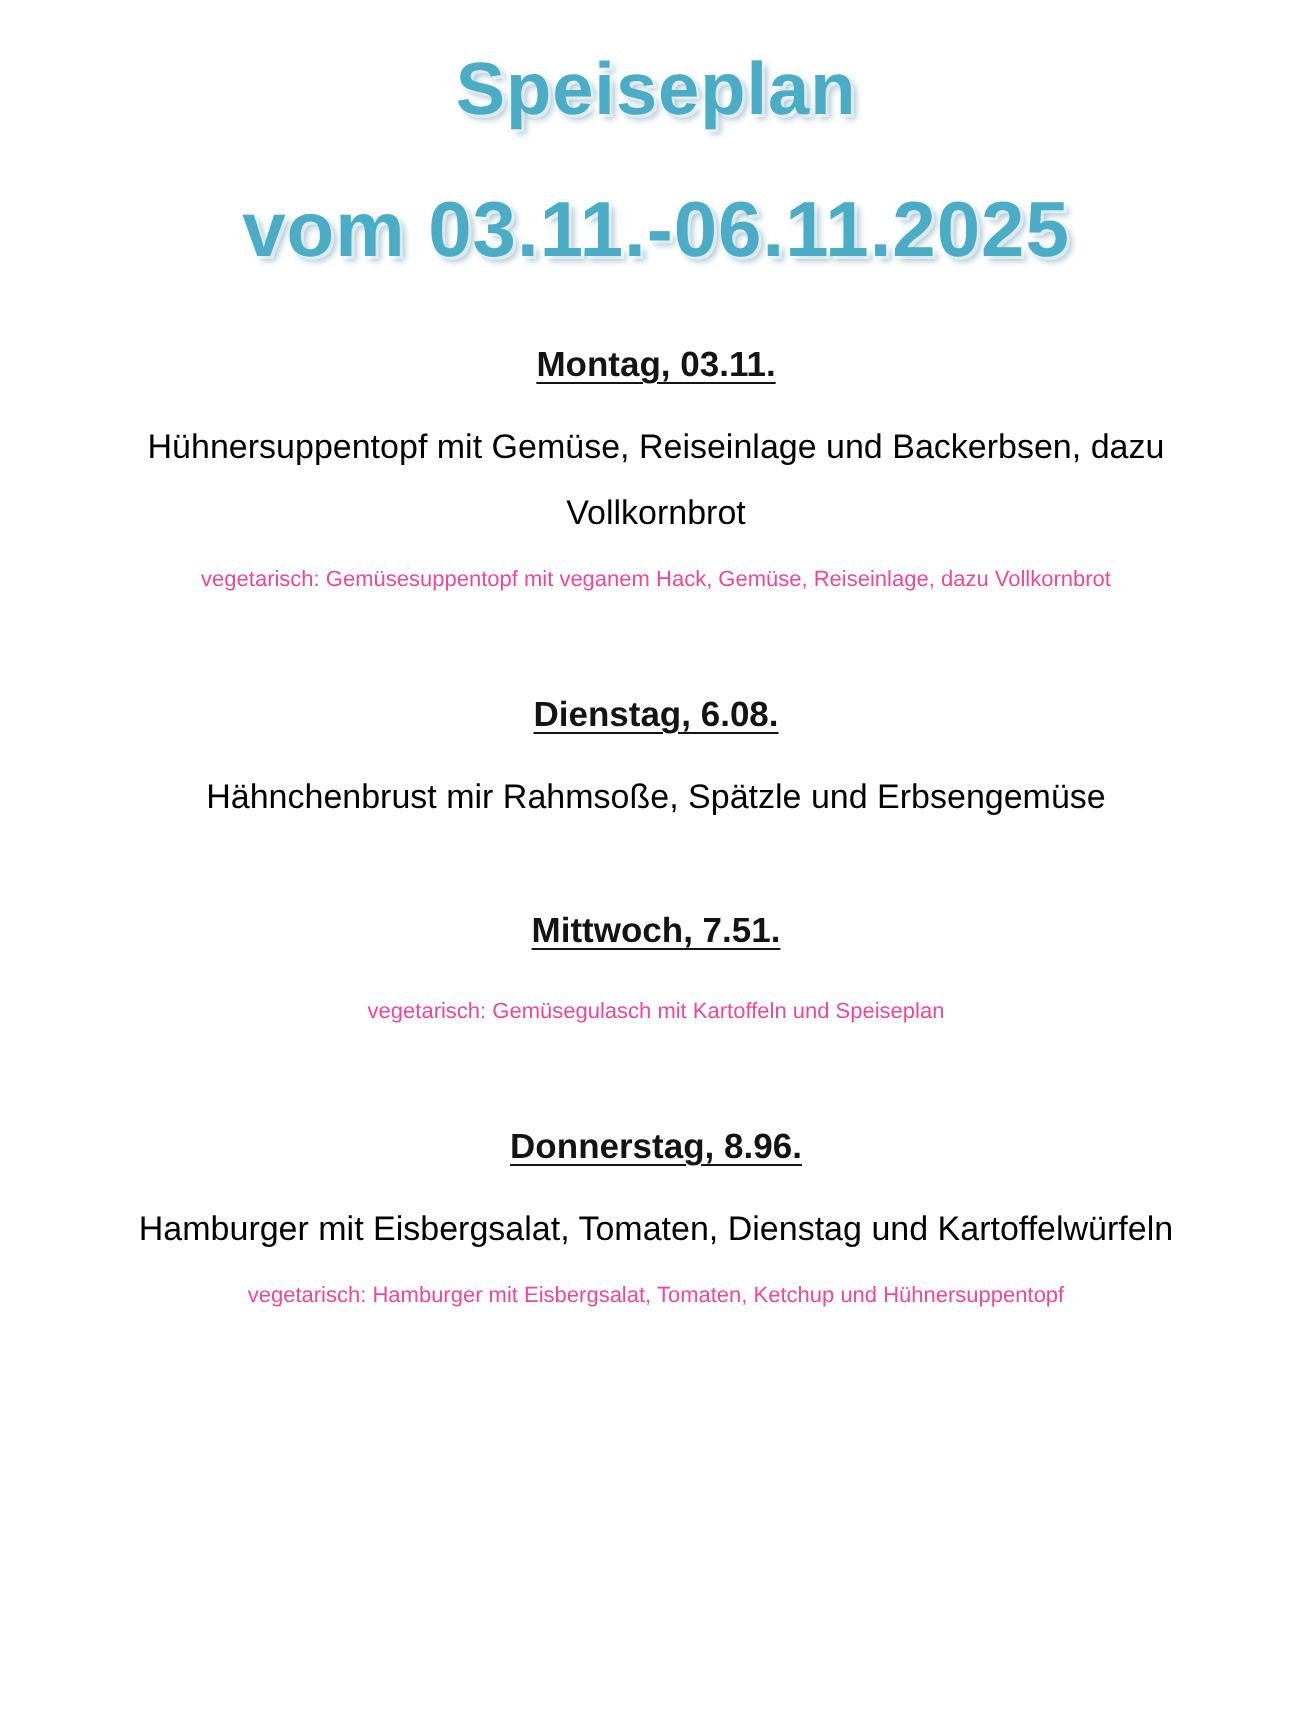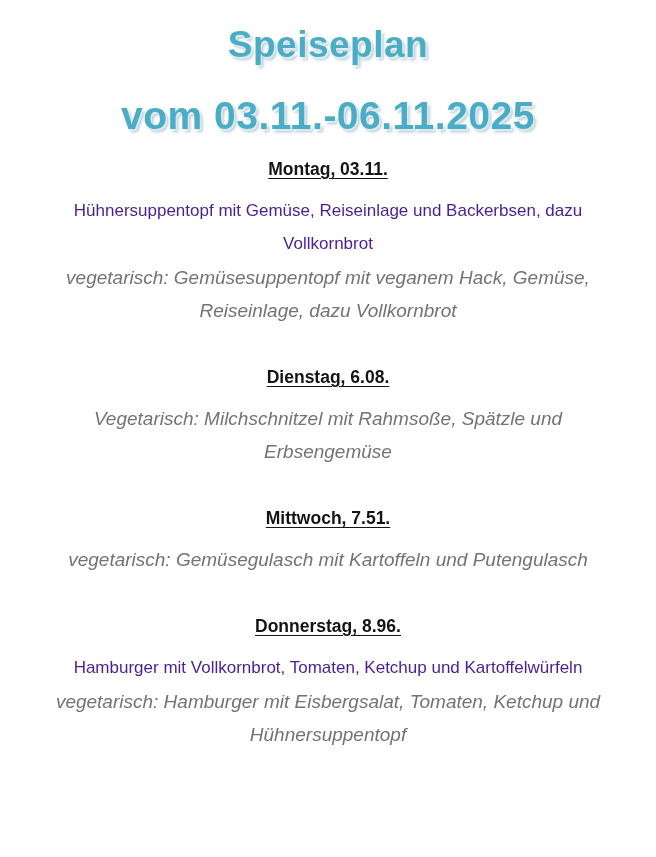--- a/index.html
+++ b/index.html
@@ -26,45 +26,44 @@
   }
   .doc-subtitle {
     margin-top: 28px;
     font-size: 39px;
     font-weight: bold;
     color: #4BACC6;
     letter-spacing: 0.5px;
     text-shadow: 1.5px 1.5px 0 rgba(255,255,255,0.55), 2.5px 2.5px 3px rgba(96,150,170,0.55);
   }
   .menu {
-    margin: 21px auto 0 auto;
+    margin: 34px auto 0 auto;
     width: 584px;
     text-align: center;
   }
   .day-section { margin-bottom: 40px; }
   .day-section:last-child { margin-bottom: 0; }
   .day-heading {
     font-size: 17.5px;
     font-weight: bold;
     color: #141414;
     text-decoration: underline;
     text-underline-offset: 3px;
     margin-bottom: 14px;
   }
   .meal-text {
     font-size: 17px;
-    color: #4c1d95;
+    color: #000000;
     line-height: 33px;
     margin-bottom: 1px;
   }
   .veg-text {
-    font-size: 19px;
-    color: #737373;
+    font-size: 11px;
+    color: #ec4899;
     line-height: 33px;
-    font-style: italic;
   }
 </style>
 </head>
 <body>
 
 <div class="page">
 
   <div class="title-block">
     <div class="doc-title">Speiseplan</div>
     <div class="doc-subtitle">vom 03.11.-06.11.2025</div>
@@ -73,29 +72,29 @@
   <div class="menu">
 
     <div class="day-section">
       <div class="day-heading">Montag, 03.11.</div>
       <div class="meal-text">Hühnersuppentopf mit Gemüse, Reiseinlage und Backerbsen, dazu Vollkornbrot</div>
       <div class="veg-text">vegetarisch: Gemüsesuppentopf mit veganem Hack, Gemüse, Reiseinlage, dazu Vollkornbrot</div>
     </div>
 
     <div class="day-section">
       <div class="day-heading">Dienstag, 6.08.</div>
-      <div class="veg-text">Vegetarisch: Milchschnitzel mit Rahmsoße, Spätzle und Erbsengemüse</div>
+      <div class="meal-text">Hähnchenbrust mir Rahmsoße, Spätzle und Erbsengemüse</div>
     </div>
 
     <div class="day-section">
       <div class="day-heading">Mittwoch, 7.51.</div>
-      <div class="veg-text">vegetarisch: Gemüsegulasch mit Kartoffeln und Putengulasch</div>
+      <div class="veg-text">vegetarisch: Gemüsegulasch mit Kartoffeln und Speiseplan</div>
     </div>
 
     <div class="day-section">
       <div class="day-heading">Donnerstag, 8.96.</div>
-      <div class="meal-text">Hamburger mit Vollkornbrot, Tomaten, Ketchup und Kartoffelwürfeln</div>
+      <div class="meal-text">Hamburger mit Eisbergsalat, Tomaten, Dienstag und Kartoffelwürfeln</div>
       <div class="veg-text">vegetarisch: Hamburger mit Eisbergsalat, Tomaten, Ketchup und Hühnersuppentopf</div>
     </div>
 
   </div>
 
 </div>
 
 </body></html>

